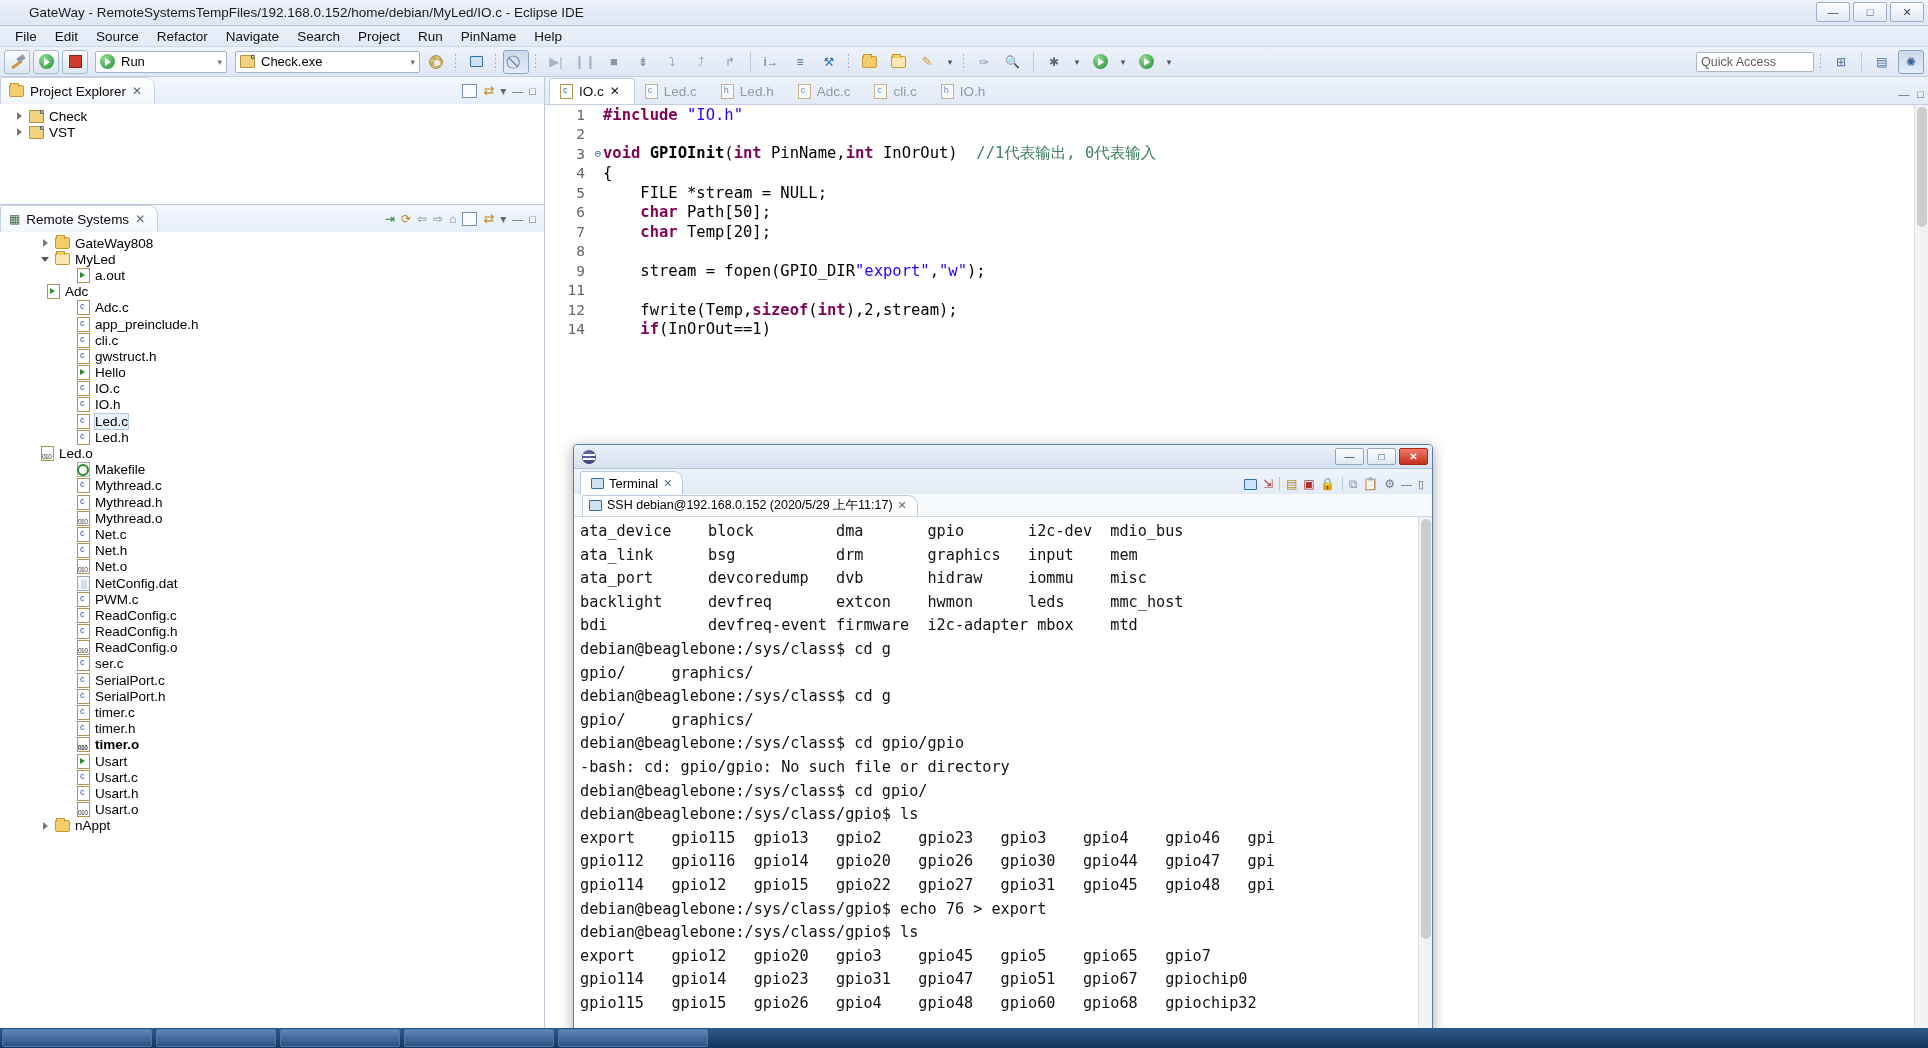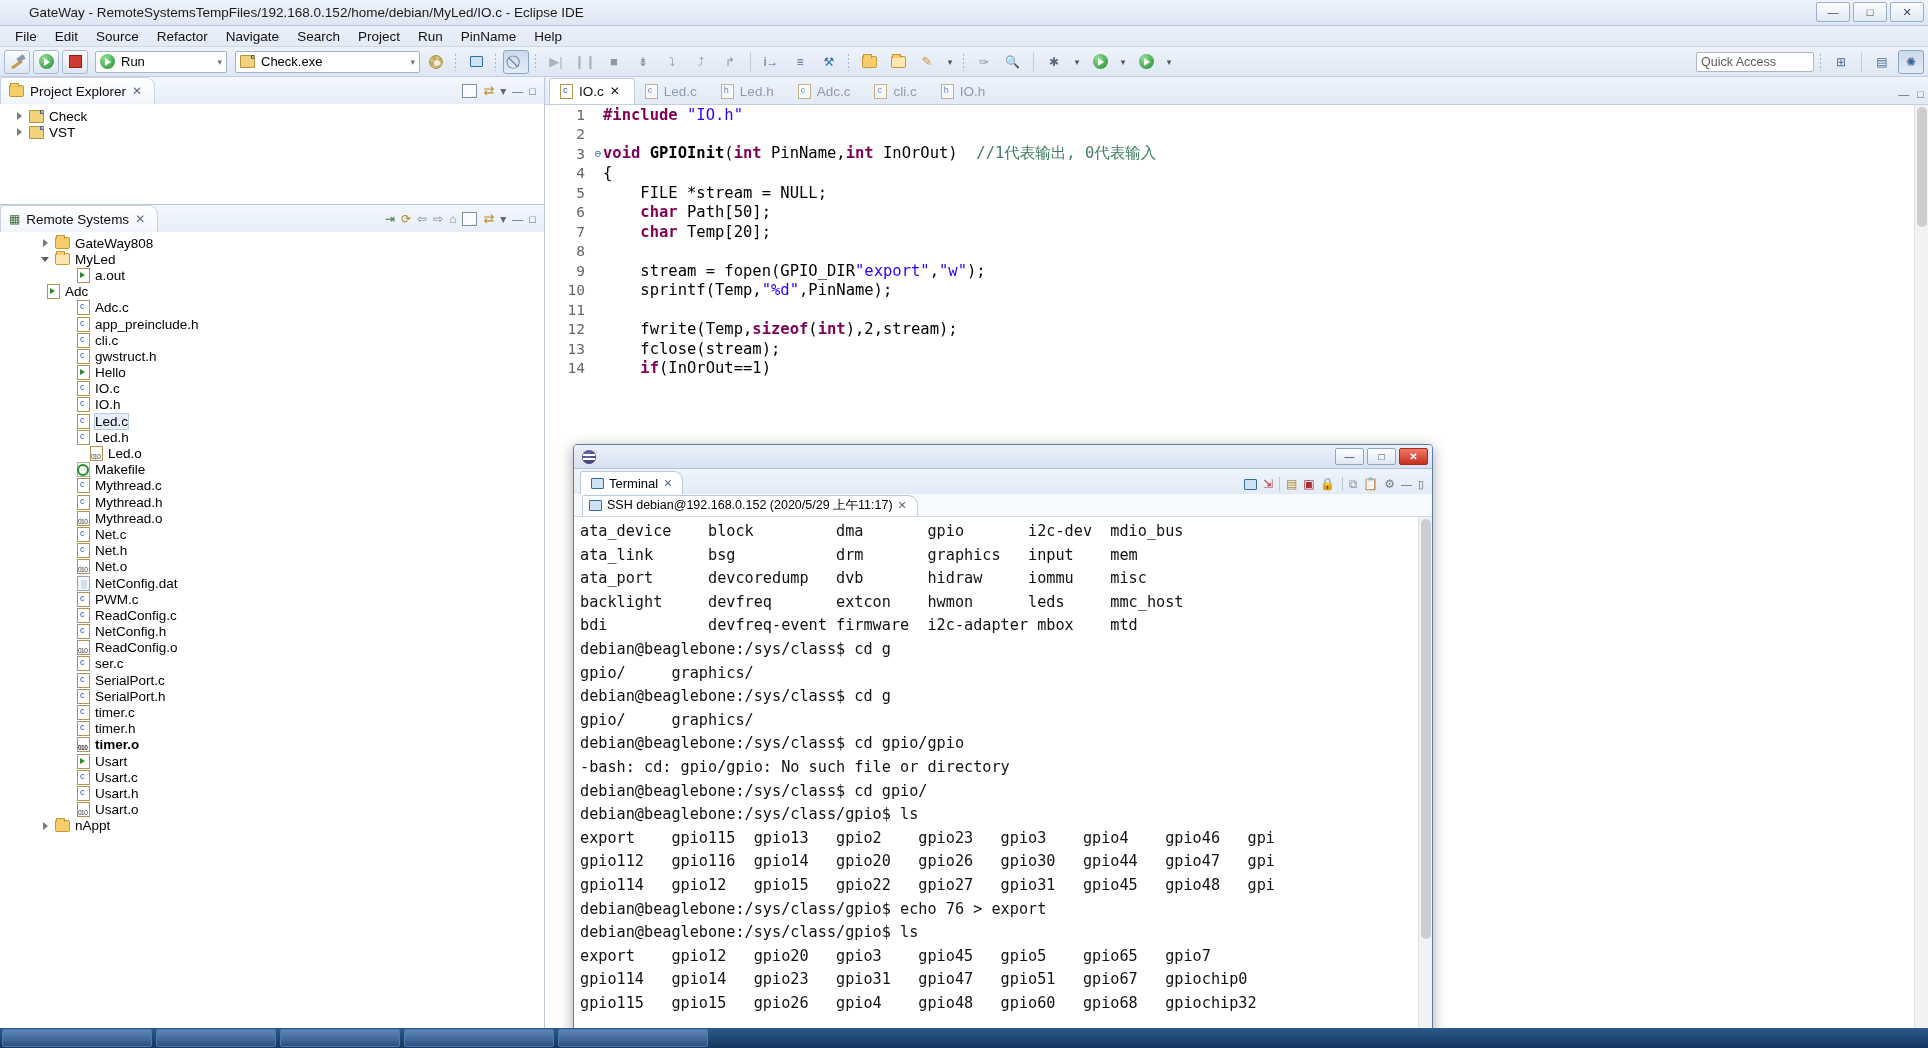--- a/index.html
+++ b/index.html
@@ -463,21 +463,21 @@
             <div class="trow sel" style="padding-left: 62px;">
               <span class="tw"></span>
               <span class="ic ic-cfile"></span>
               <span class="lbl">Led.c</span>
             </div>
             <div class="trow" style="padding-left: 62px;">
               <span class="tw"></span>
               <span class="ic ic-cfile"></span>
               <span class="lbl">Led.h</span>
             </div>
-            <div class="trow" style="padding-left: 75px;">
+            <div class="trow" style="padding-left: 26px;">
               <span class="tw"></span>
               <span class="ic ic-bin"></span>
               <span class="lbl">Led.o</span>
             </div>
             <div class="trow" style="padding-left: 62px;">
               <span class="tw"></span>
               <span class="ic ic-make"></span>
               <span class="lbl">Makefile</span>
             </div>
             <div class="trow" style="padding-left: 62px;">
@@ -521,21 +521,21 @@
               <span class="lbl">PWM.c</span>
             </div>
             <div class="trow" style="padding-left: 62px;">
               <span class="tw"></span>
               <span class="ic ic-cfile"></span>
               <span class="lbl">ReadConfig.c</span>
             </div>
             <div class="trow" style="padding-left: 62px;">
               <span class="tw"></span>
               <span class="ic ic-cfile"></span>
-              <span class="lbl">NetConfig.h</span>
+              <span class="lbl">ReadConfig.h</span>
             </div>
             <div class="trow" style="padding-left: 62px;">
               <span class="tw"></span>
               <span class="ic ic-bin"></span>
               <span class="lbl">ReadConfig.o</span>
             </div>
             <div class="trow" style="padding-left: 62px;">
               <span class="tw"></span>
               <span class="ic ic-cfile"></span>
               <span class="lbl">ser.c</span>
@@ -669,38 +669,28 @@
               <span class="gutter">8</span>
               <span class="fold"></span>
               <span class="ctext"></span>
             </div>
             <div class="codeline">
               <span class="gutter">9</span>
               <span class="fold"></span>
               <span class="ctext"><span>    stream = fopen(GPIO_DIR</span><span class="str">"export"</span><span>,</span><span class="str">"w"</span><span>);</span></span>
             </div>
             <div class="codeline">
-              <span class="gutter">10</span>
-              <span class="fold"></span>
-              <span class="ctext"><span>    sprintf(Temp,</span><span class="str">"%d"</span><span>,PinName);</span></span>
-            </div>
-            <div class="codeline">
               <span class="gutter">11</span>
               <span class="fold"></span>
               <span class="ctext"></span>
             </div>
             <div class="codeline">
               <span class="gutter">12</span>
               <span class="fold"></span>
               <span class="ctext"><span>    fwrite(Temp,</span><span class="kw">sizeof</span><span>(</span><span class="kw">int</span><span>),2,stream);</span></span>
-            </div>
-            <div class="codeline">
-              <span class="gutter">13</span>
-              <span class="fold"></span>
-              <span class="ctext"><span>    fclose(stream);</span></span>
             </div>
             <div class="codeline">
               <span class="gutter">14</span>
               <span class="fold"></span>
               <span class="ctext"><span>    </span><span class="kw">if</span><span>(InOrOut==1)</span></span>
             </div>
             <div class="codeline" style="margin-top: 255px; padding-left: 1445px;"></div>
           </div>
         <div class="vscroll">
           <div class="vthumb" style="top:2px;height:120px;"></div>

